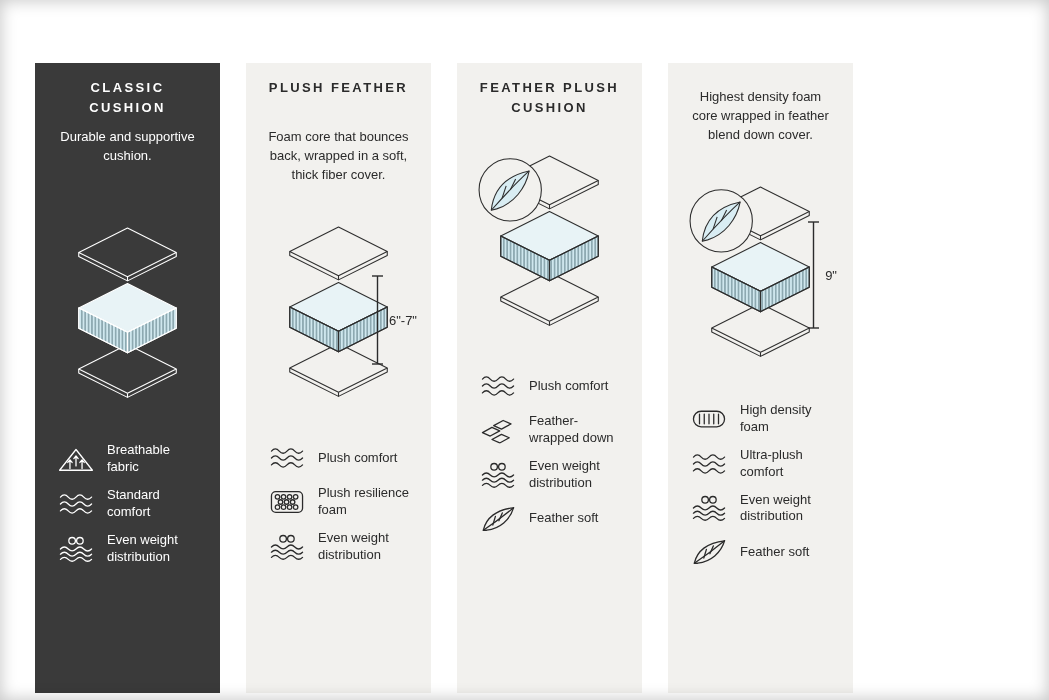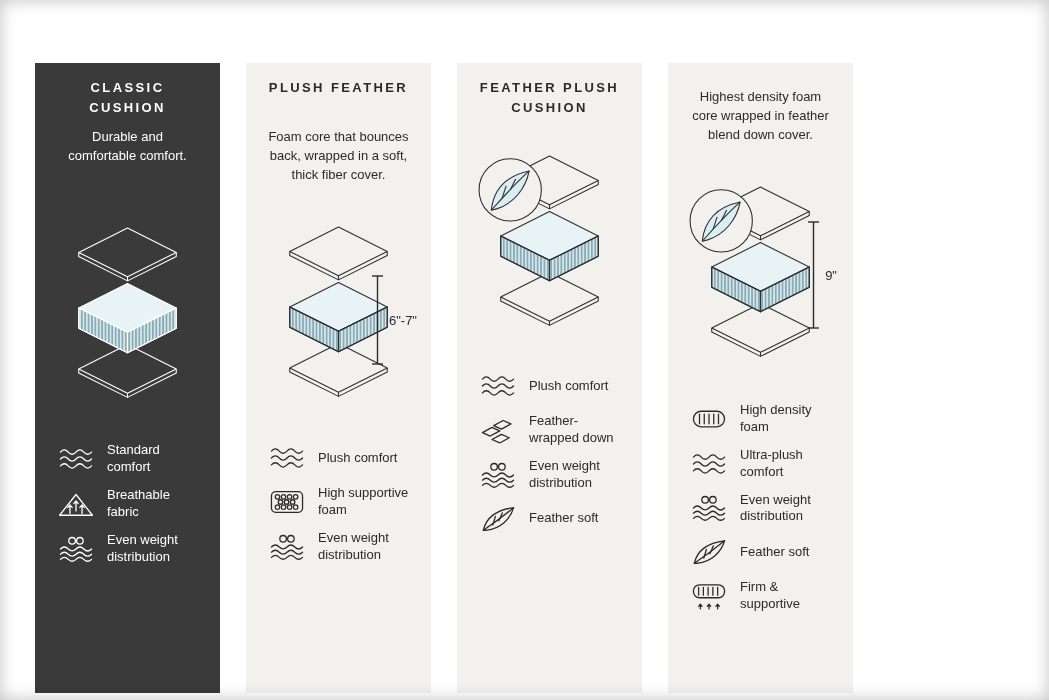--- a/index.html
+++ b/index.html
@@ -114,42 +114,42 @@
       <path d="M22,31 L22,26 M20,28 L22,25.5 L24,28"></path>
       <path d="M32,31 L32,26 M30,28 L32,25.5 L34,28"></path>
     </symbol>
   </defs>
 </svg>
 
 <div class="board">
 
   <section class="col dark">
     <h2 class="title">CLASSIC CUSHION</h2>
-    <p class="desc desc-narrow">Durable and comfortable comfort.</p>
+    <p class="desc desc-narrow">Durable and supportive cushion.</p>
     <div class="illo cushion-color">
       <svg class="cushion" viewBox="0 0 220 262">
           <use href="#cushion-base"></use>
         </svg>
     </div>
     <ul class="features">
       <li class="feature">
         <span class="ficon">
             <svg width="38" height="28" viewBox="0 0 44 32">
+              <use href="#i-breathe"></use>
+            </svg>
+          </span>
+        <span class="flabel">Breathable fabric</span>
+      </li>
+      <li class="feature">
+        <span class="ficon">
+            <svg width="38" height="28" viewBox="0 0 44 32">
               <use href="#i-waves"></use>
             </svg>
           </span>
         <span class="flabel">Standard comfort</span>
-      </li>
-      <li class="feature">
-        <span class="ficon">
-            <svg width="38" height="28" viewBox="0 0 44 32">
-              <use href="#i-breathe"></use>
-            </svg>
-          </span>
-        <span class="flabel">Breathable fabric</span>
       </li>
       <li class="feature">
         <span class="ficon">
             <svg width="38" height="28" viewBox="0 0 44 32">
               <use href="#i-weight"></use>
             </svg>
           </span>
         <span class="flabel">Even weight distribution</span>
       </li>
     </ul>
@@ -179,21 +179,21 @@
             </svg>
           </span>
         <span class="flabel">Plush comfort</span>
       </li>
       <li class="feature">
         <span class="ficon">
             <svg width="38" height="28" viewBox="0 0 44 32">
               <use href="#i-cells"></use>
             </svg>
           </span>
-        <span class="flabel">High supportive foam</span>
+        <span class="flabel">Plush resilience foam</span>
       </li>
       <li class="feature">
         <span class="ficon">
             <svg width="38" height="28" viewBox="0 0 44 32">
               <use href="#i-weight"></use>
             </svg>
           </span>
         <span class="flabel">Even weight distribution</span>
       </li>
     </ul>
@@ -289,26 +289,18 @@
         <span class="flabel">Even weight distribution</span>
       </li>
       <li class="feature">
         <span class="ficon">
             <svg width="38" height="28" viewBox="0 0 44 32">
               <use href="#i-feather"></use>
             </svg>
           </span>
         <span class="flabel">Feather soft</span>
       </li>
-      <li class="feature">
-        <span class="ficon">
-            <svg width="38" height="28" viewBox="0 0 44 32">
-              <use href="#i-firm"></use>
-            </svg>
-          </span>
-        <span class="flabel">Firm &amp; supportive</span>
-      </li>
     </ul>
   </section>
 
 </div>
 
 <div class="page-shadow"></div>
 
 </body></html>

